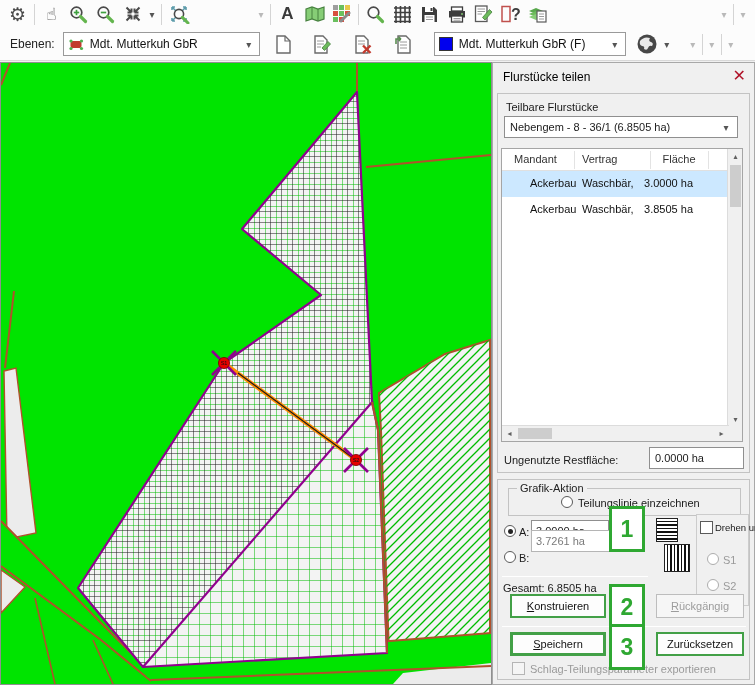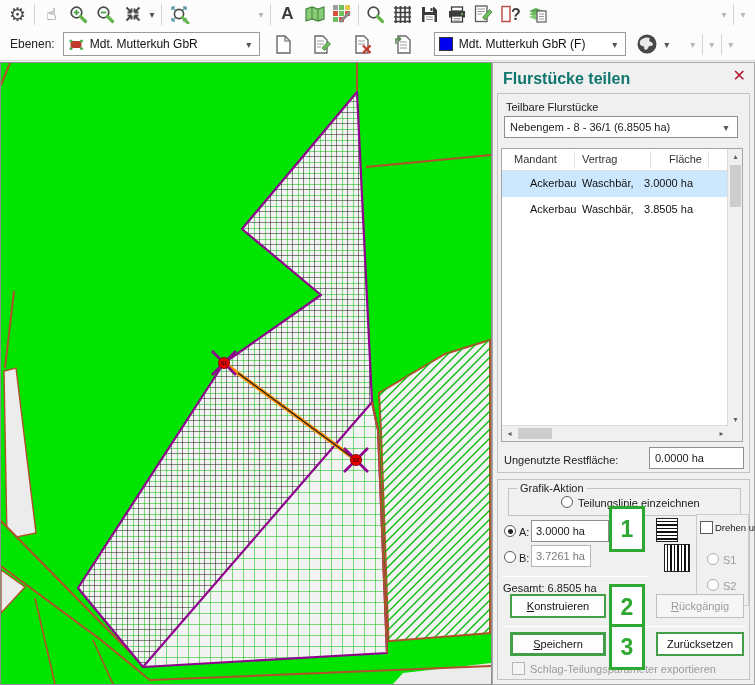--- a/index.html
+++ b/index.html
@@ -18,21 +18,21 @@
   .a-glyph{font-size:17px;font-weight:bold;color:#3a3a3a;}
   .ebenen-label{font-size:12px;color:#222;margin-right:8px;}
   .combo{height:24px;background:#fff;border:1px solid #9a9a9a;display:flex;align-items:center;padding:0 4px;font-size:12px;color:#111;flex:0 0 auto;}
   .combo .ctext{flex:1;white-space:nowrap;overflow:hidden;}
   .combo .caret{margin-left:4px;}
   .blue-sq{width:14px;height:14px;background:#0000ee;border:1px solid #333;margin-right:6px;flex:0 0 auto;}
 
   
   .map-wrap{position:absolute;left:0;top:62px;width:492px;height:623px;border:1px solid #8f8f8f;background:#ececec;}
   .panel{position:absolute;left:492px;top:62px;width:263px;height:623px;background:#f0f0f0;border:1px solid #a8a8a8;font-size:11px;color:#1a1a1a;}
-  .panel-title{position:absolute;left:10px;top:7px;font-weight:bold;font-size:16px;color:#0f766e;}
+  .panel-title{position:absolute;left:10px;top:7px;font-weight:normal;font-size:12px;color:#000000;}
   .close-x{position:absolute;right:8px;top:3px;font-size:16px;font-weight:bold;color:#b01228;cursor:default;}
 
   .gbox{position:absolute;border:1px solid #c3c3c3;background:#f0f0f0;}
   .gb1{left:4px;top:30px;width:253px;height:380px;}
   .gb2{left:4px;top:416px;width:253px;height:201px;}
   .glabel{position:absolute;font-size:11px;color:#222;background:#f0f0f0;padding:0 3px;}
 
   .combo2{position:absolute;left:10px;top:50px;width:236px;height:22px;background:#fff;border:1px solid #8f8f8f;display:flex;align-items:center;padding:0 5px;font-size:11px;}
   .combo2 .ctext{flex:1;}
 
@@ -354,21 +354,21 @@
       <div class="lbl" style="left:8px;top:7px">Teilbare Flurstücke</div>
       <div class="combo2" style="top:22px;left:6px;width:234px">
         <span class="ctext">Nebengem - 8 - 36/1 (6.8505 ha)</span>
         <span class="caret">▾</span>
       </div>
 
       <div class="list" style="top:54px;left:3px">
         <div class="lhead">
           <span style="left:12px">Mandant</span>
           <span style="left:80px">Vertrag</span>
-          <span style="left:154px;width:46px;text-align:right;display:inline-block">Fläche</span>
+          <span style="left:154px;width:46px;text-align:center;display:inline-block">Fläche</span>
           <div class="hsep" style="left:72px"></div>
           <div class="hsep" style="left:148px"></div>
           <div class="hsep" style="left:206px"></div>
         </div>
         <div class="lrow sel" style="top:22px">
           <span class="c1">Ackerbau</span>
           <span class="c2">Waschbär,</span>
           <span class="c3">3.0000 ha</span>
         </div>
         <div class="lrow" style="top:48px">
@@ -403,21 +403,21 @@
 
       <div class="radio on" style="left:6px;top:45px"></div>
       <div class="lbl" style="left:21px;top:46px">A:</div>
       <div class="input" style="left:33px;top:40px;width:78px">
         <span>3.0000 ha</span>
       </div>
       <div class="hatch hlines" style="left:158px;top:38px;width:22px;height:24px"></div>
 
       <div class="radio" style="left:6px;top:71px"></div>
       <div class="lbl" style="left:21px;top:72px">B:</div>
-      <div class="input dis" style="left:33px;top:65px;width:60px">
+      <div class="input dis" style="left:33px;top:50px;width:82px">
         <span>3.7261 ha</span>
       </div>
       <div class="hatch vlines" style="left:166px;top:64px;width:26px;height:28px"></div>
 
       <div class="gbox" style="left:198px;top:34px;width:53px;height:92px;border-color:#cccccc">
         <div class="check" style="left:3px;top:6px"></div>
         <div class="lbl" style="left:18px;top:7px;font-size:9.5px">Drehen um</div>
         <div class="radio dis" style="left:10px;top:38px"></div>
         <div class="lbl dis" style="left:26px;top:39px">S1</div>
         <div class="radio dis" style="left:10px;top:64px"></div>

